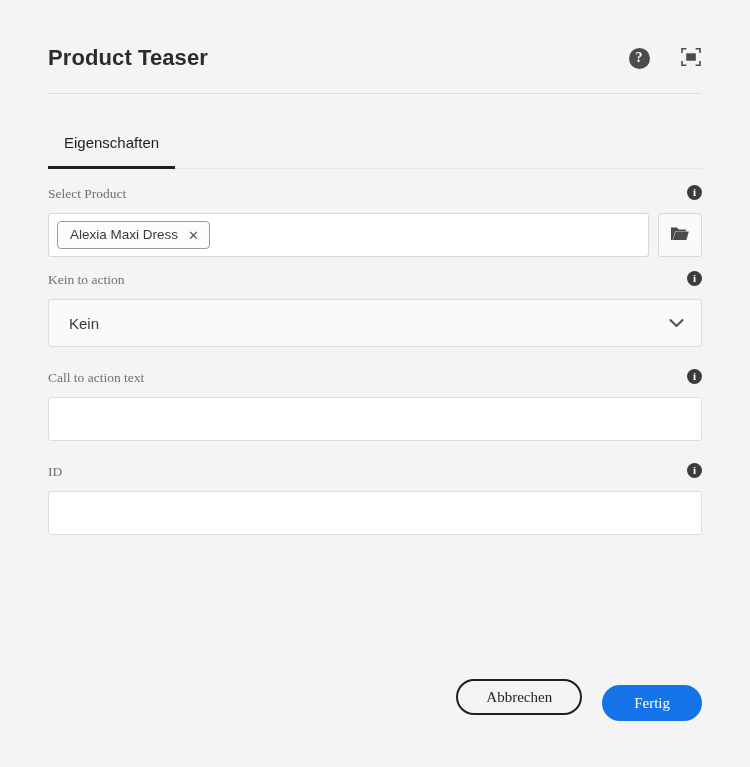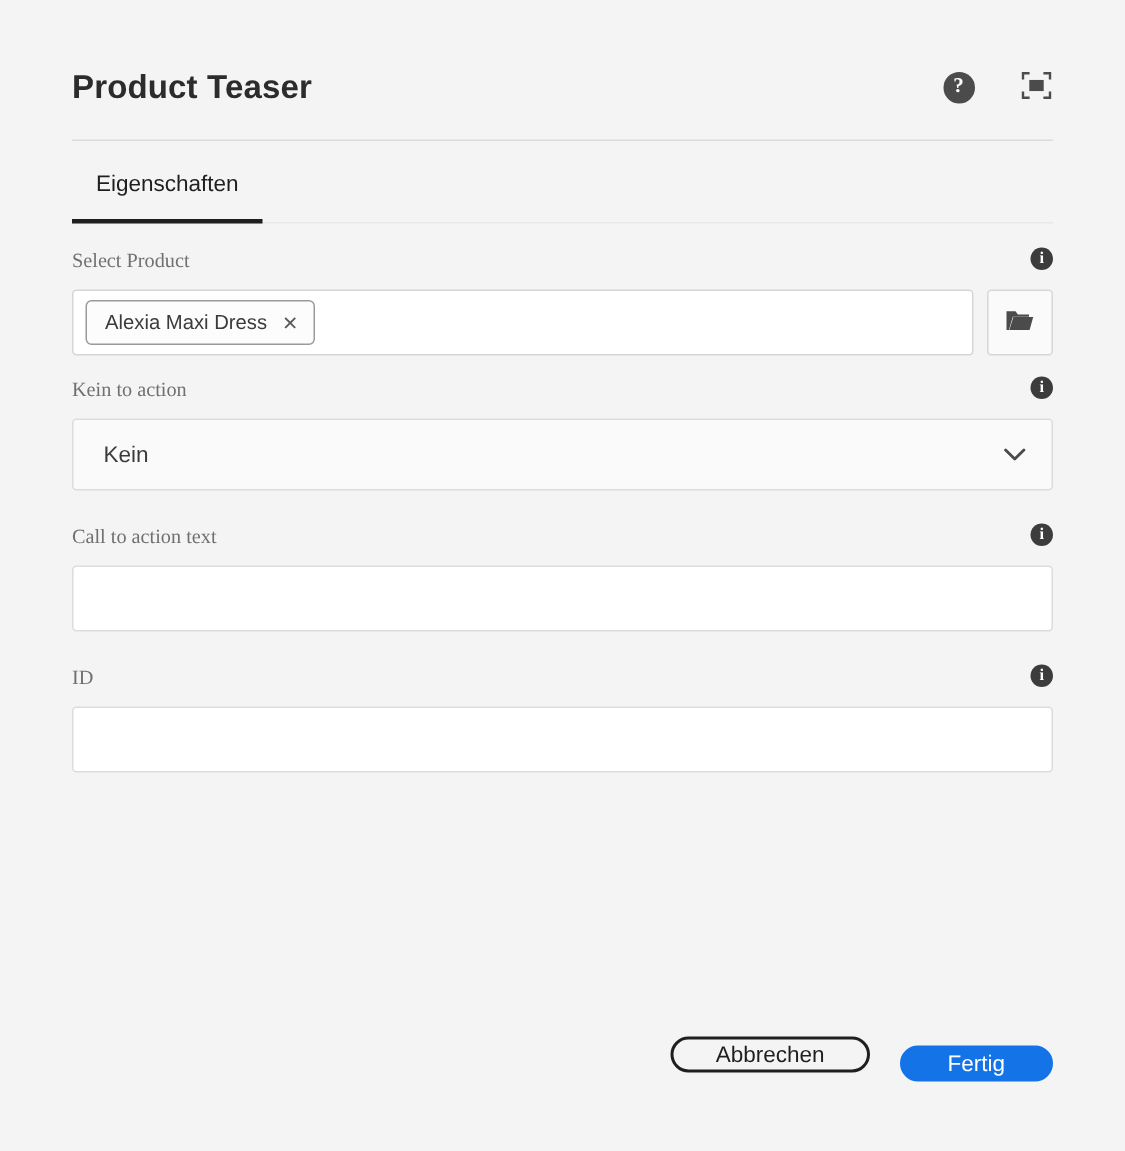--- a/index.html
+++ b/index.html
@@ -73,21 +73,21 @@
     height: 1px;
     background: #dcdcdc;
     margin-top: 21px;
   }
 
   
   .tabbar {
     position: relative;
     display: flex;
     gap: 16px;
-    margin-top: 12px;
+    margin-top: 32px;
     padding-bottom: 0;
     justify-content: space-between;
   }
   .tabbar::after {
     content: "";
     position: absolute;
     left: 0;
     right: 0;
     bottom: 0;
     height: 1px;
@@ -153,20 +153,21 @@
 
   .field-row { display: flex; align-items: stretch; gap: 9px; }
 
   .tagfield {
     flex: 1;
     min-height: 44px;
     background: #ffffff;
     border: 1px solid #d6d6d6;
     border-radius: 3px;
     display: flex;
+    align-items: center;
     padding: 6px 8px;
   }
   .chip {
     display: inline-flex;
     align-items: center;
     gap: 10px;
     border: 1px solid #9a9a9a;
     border-radius: 4px;
     background: #fcfcfc;
     padding: 5px 10px 5px 12px;
@@ -236,24 +237,24 @@
     position: absolute;
     right: 48px;
     bottom: 46px;
     display: flex;
     align-items: center;
     gap: 20px;
   }
   .btn {
     border-radius: 22px;
     font-size: 15px;
-    height: 24px;
+    height: 36px;
     padding: 0 28px;
     cursor: pointer;
-    font-family: Liberation Sans, sans-serif;
+    font-family: Liberation Serif, serif;
     display: flex;
     align-items: center;
     justify-content: center;
   }
   .btn-secondary {
     background: transparent;
     border: 2px solid #1f1f1f;
     color: #1f1f1f;
   }
   .btn-primary {

